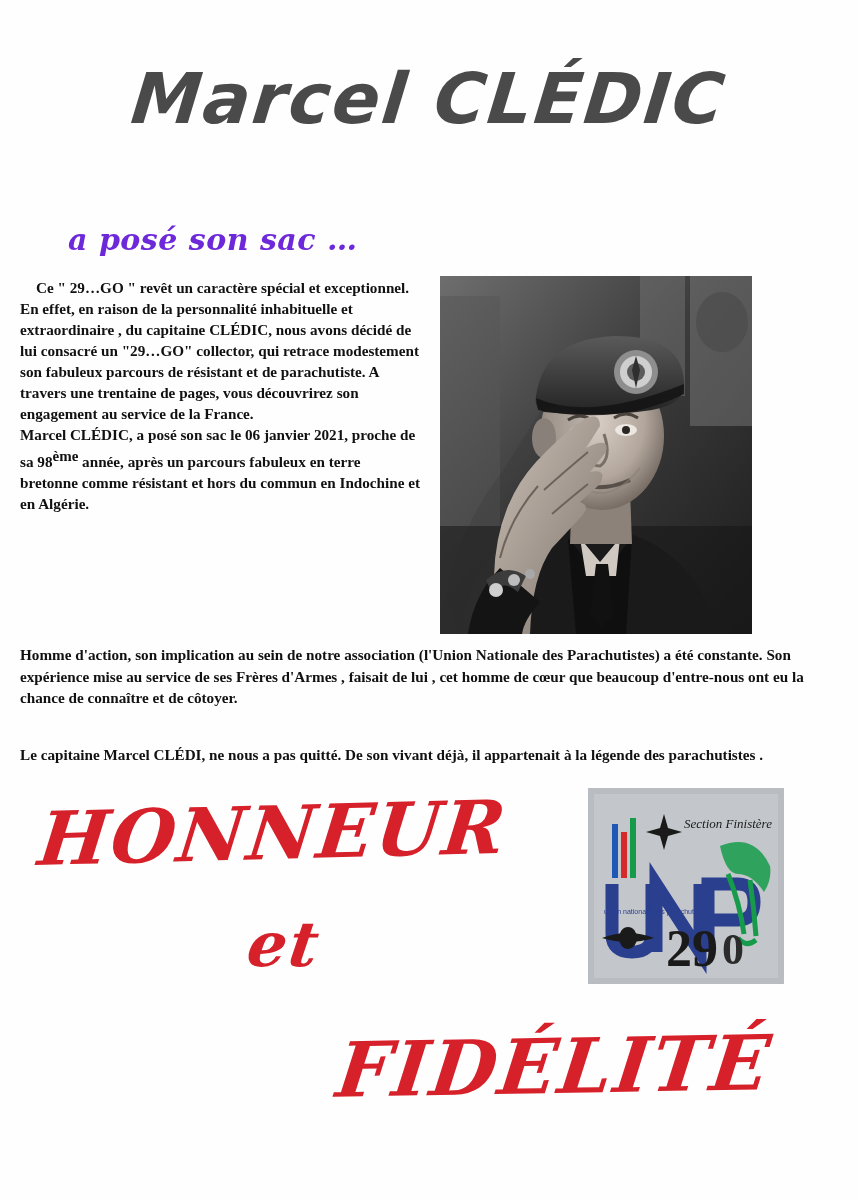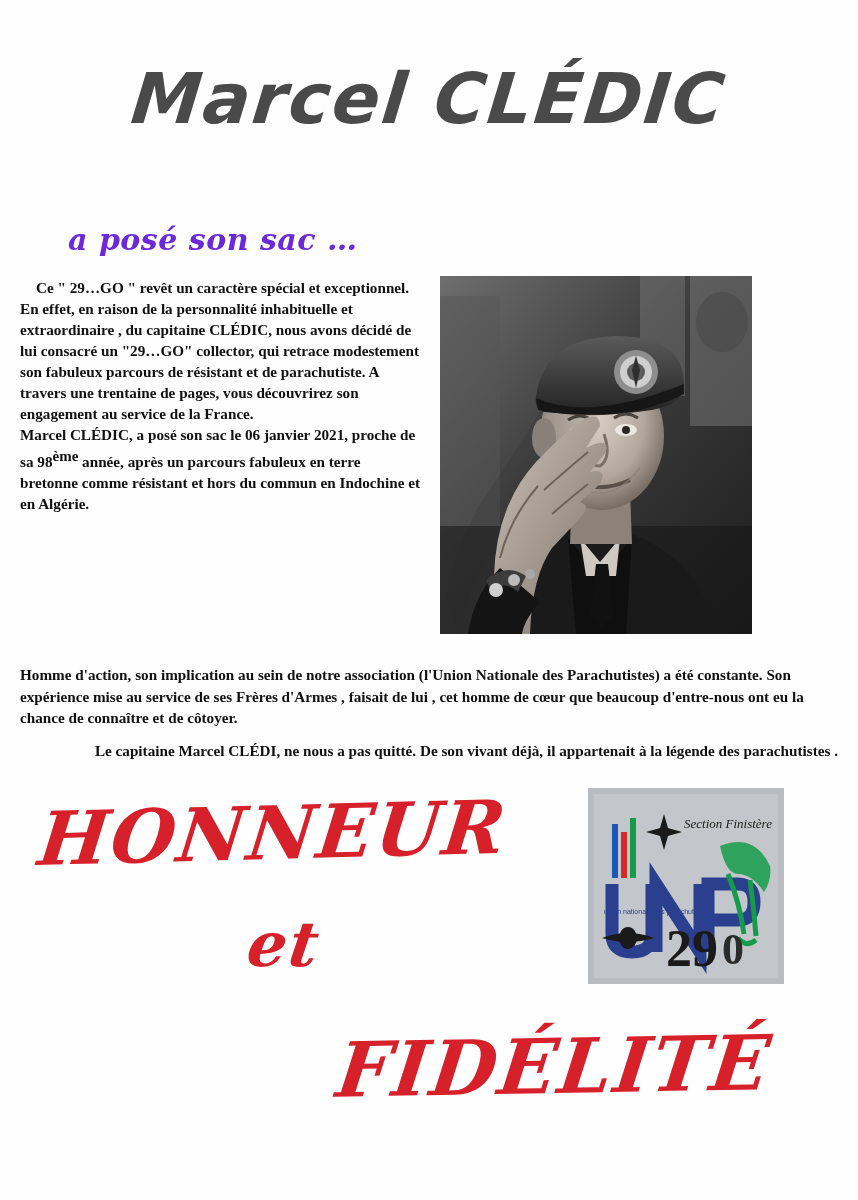--- a/index.html
+++ b/index.html
@@ -86,24 +86,23 @@
   .photo svg { display: block; }
 
   
   .para-wide {
     position: absolute;
     left: 20px;
     width: 818px;
     font-size: 15.2px;
     line-height: 1.42;
     font-weight: 600;
-    margin-top: 20px;
   }
   .para-1 { top: 644px; }
-  .para-2 { top: 720px; text-align: right; }
+  .para-2 { top: 744px; }
 
   
   .red-word {
     position: absolute;
     color: #d6202a;
     font-family: "DejaVu Serif", serif;
     font-weight: 700;
     font-style: italic;
     letter-spacing: 2px;
     white-space: nowrap;

